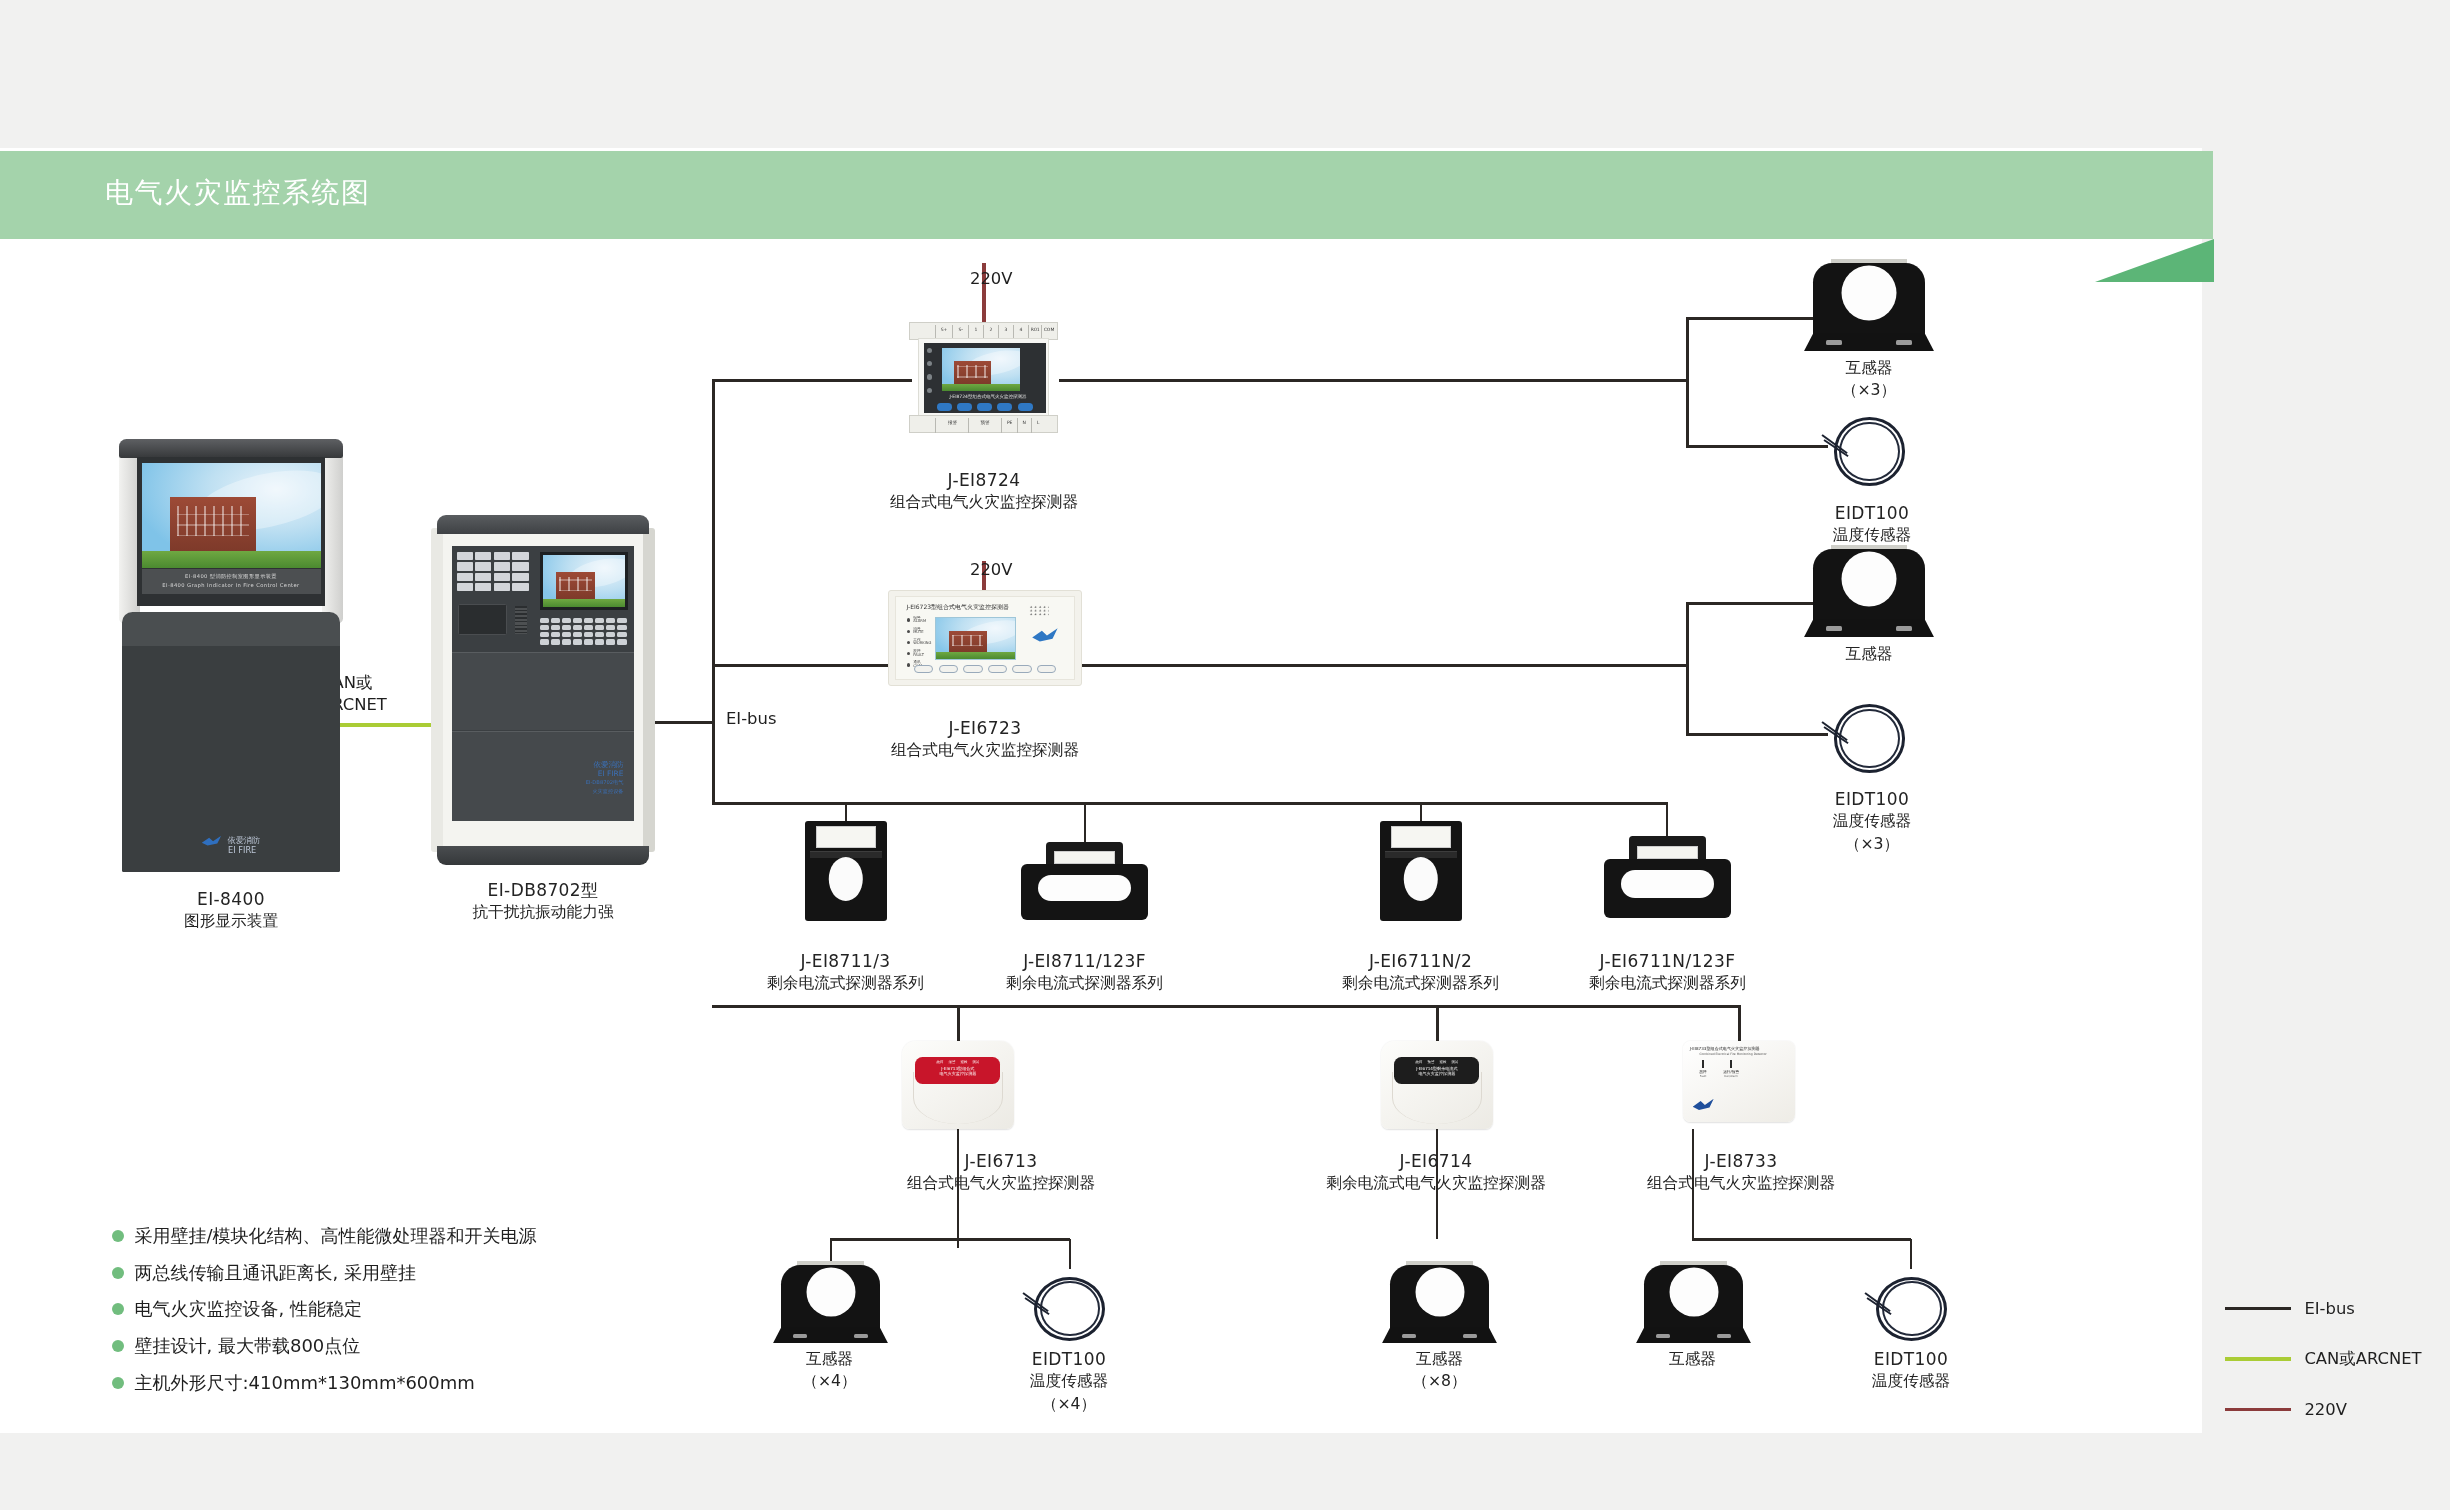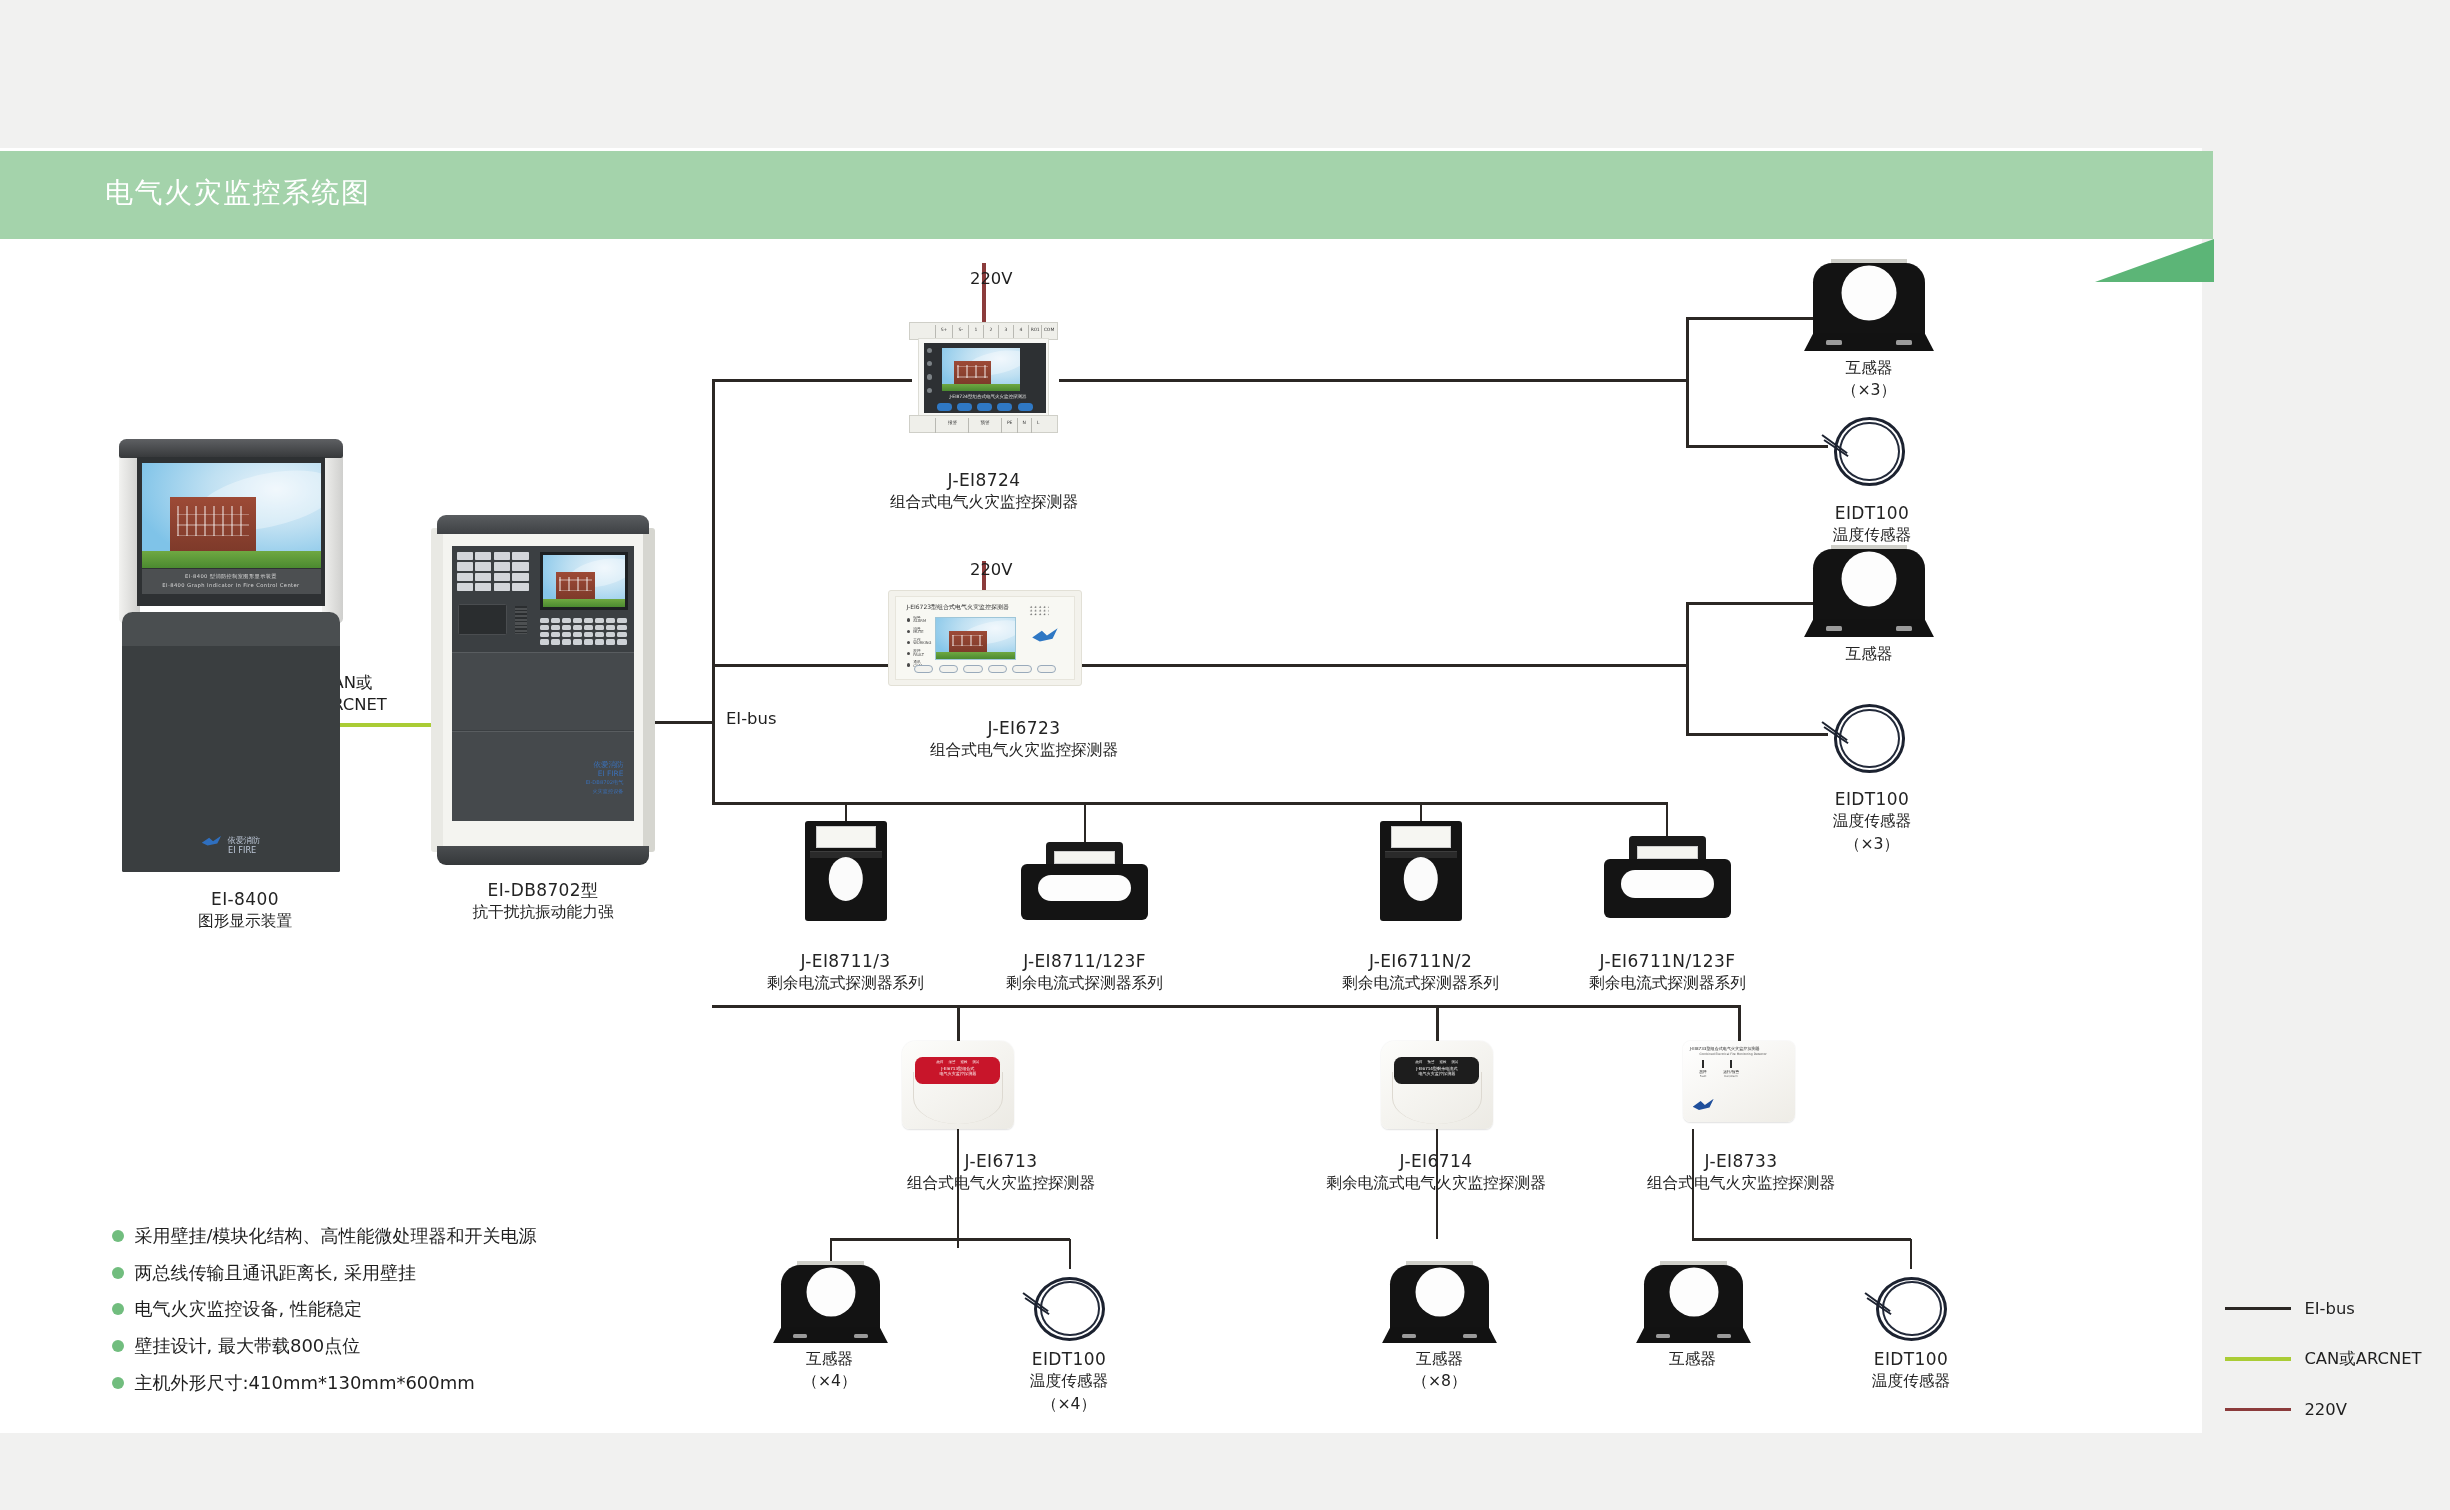--- a/index.html
+++ b/index.html
@@ -351,21 +351,21 @@
       </div>
     </div>
     <div class="console-body">
       <div class="console-logo">
         <span class="logo-bird"></span>
         <span>依爱消防</span><br>
         <span style="margin-left:22.4px">EI  FIRE</span>
       </div>
     </div>
   </div>
-  <div class="lbl" style="left:133px; top:888px; width:224px;">
+  <div class="lbl" style="left:119px; top:888px; width:224px;">
     <div class="code">EI-8400</div>
     <div>图形显示装置</div>
   </div>
 
   <div class="cabinet">
     <div class="cab-shell"></div>
     <div class="cab-top"></div>
     <div class="cab-bottom"></div>
     <div class="cab-face">
       <div class="cab-keypanel">
@@ -535,21 +535,21 @@
       <div class="m6-btns">
         <div class="m6-btn"></div>
           <div class="m6-btn"></div>
           <div class="m6-btn"></div>
         <div class="m6-btn"></div>
           <div class="m6-btn"></div>
           <div class="m6-btn"></div>
       </div>
     </div>
   </div>
-  <div class="lbl" style="left:888px; top:717px; width:194px;margin-left:39px;">
+  <div class="lbl" style="left:888px; top:717px; width:194px;">
     <div class="code">J-EI6723</div>
     <div>组合式电气火灾监控探测器</div>
   </div>
 
   <div class="ct" style="left:1813px; top:263px; width:112px; height:88px;">
     <div class="ct-cap"></div>
       <div class="ct-body"></div>
     <div class="ct-hole" style="width:55px; height:55px;"></div>
     <div class="ct-foot"></div>
       <div class="ct-foot-slotL"></div>

